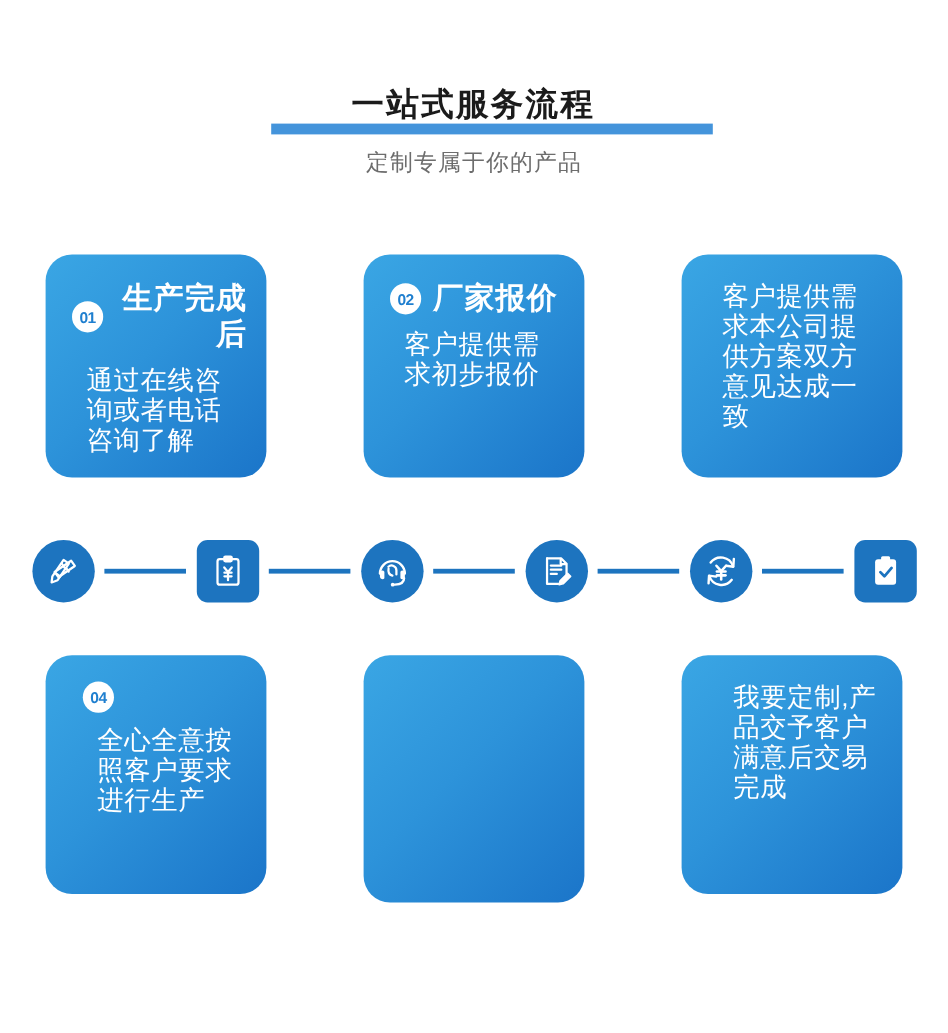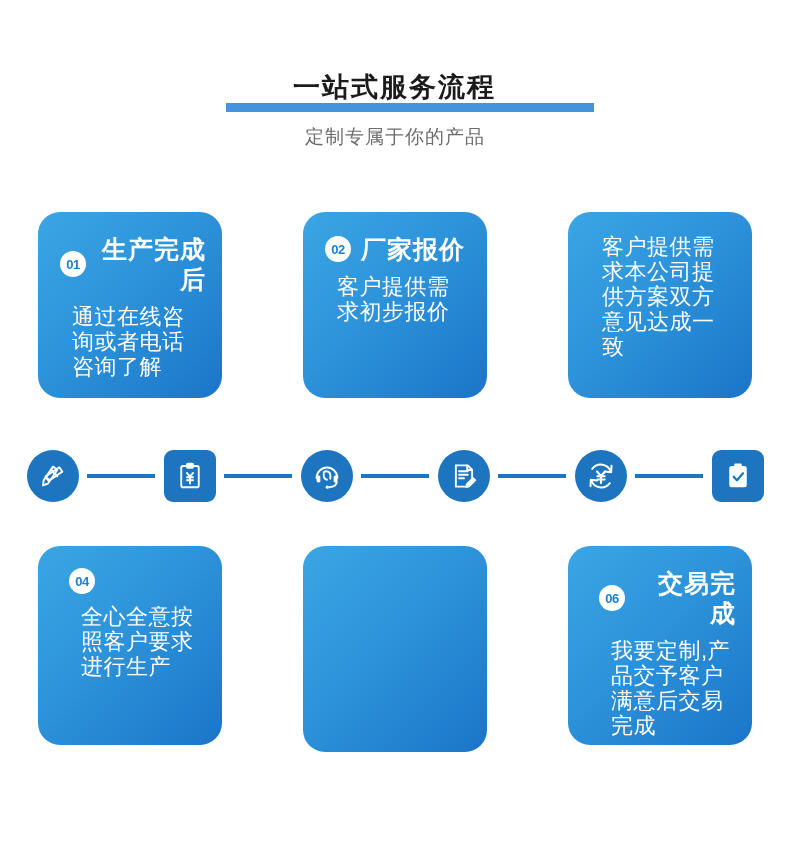--- a/index.html
+++ b/index.html
@@ -263,18 +263,14 @@
   <div class="card-head">
     <div class="badge">04</div>
   </div>
   <div class="card-body">全心全意按照客户要求进行生产</div>
 </div>
 
 <div class="card card-row-bot card-c2 card-5">
 </div>
 
 <div class="card card-row-bot card-c3 card-6">
-  <div class="card-head">
-    <div class="badge">06</div>
-    <div class="card-title">交易完成</div>
-  </div>
   <div class="card-body">我要定制,产品交予客户满意后交易完成</div>
 </div>
 
 </body></html>

